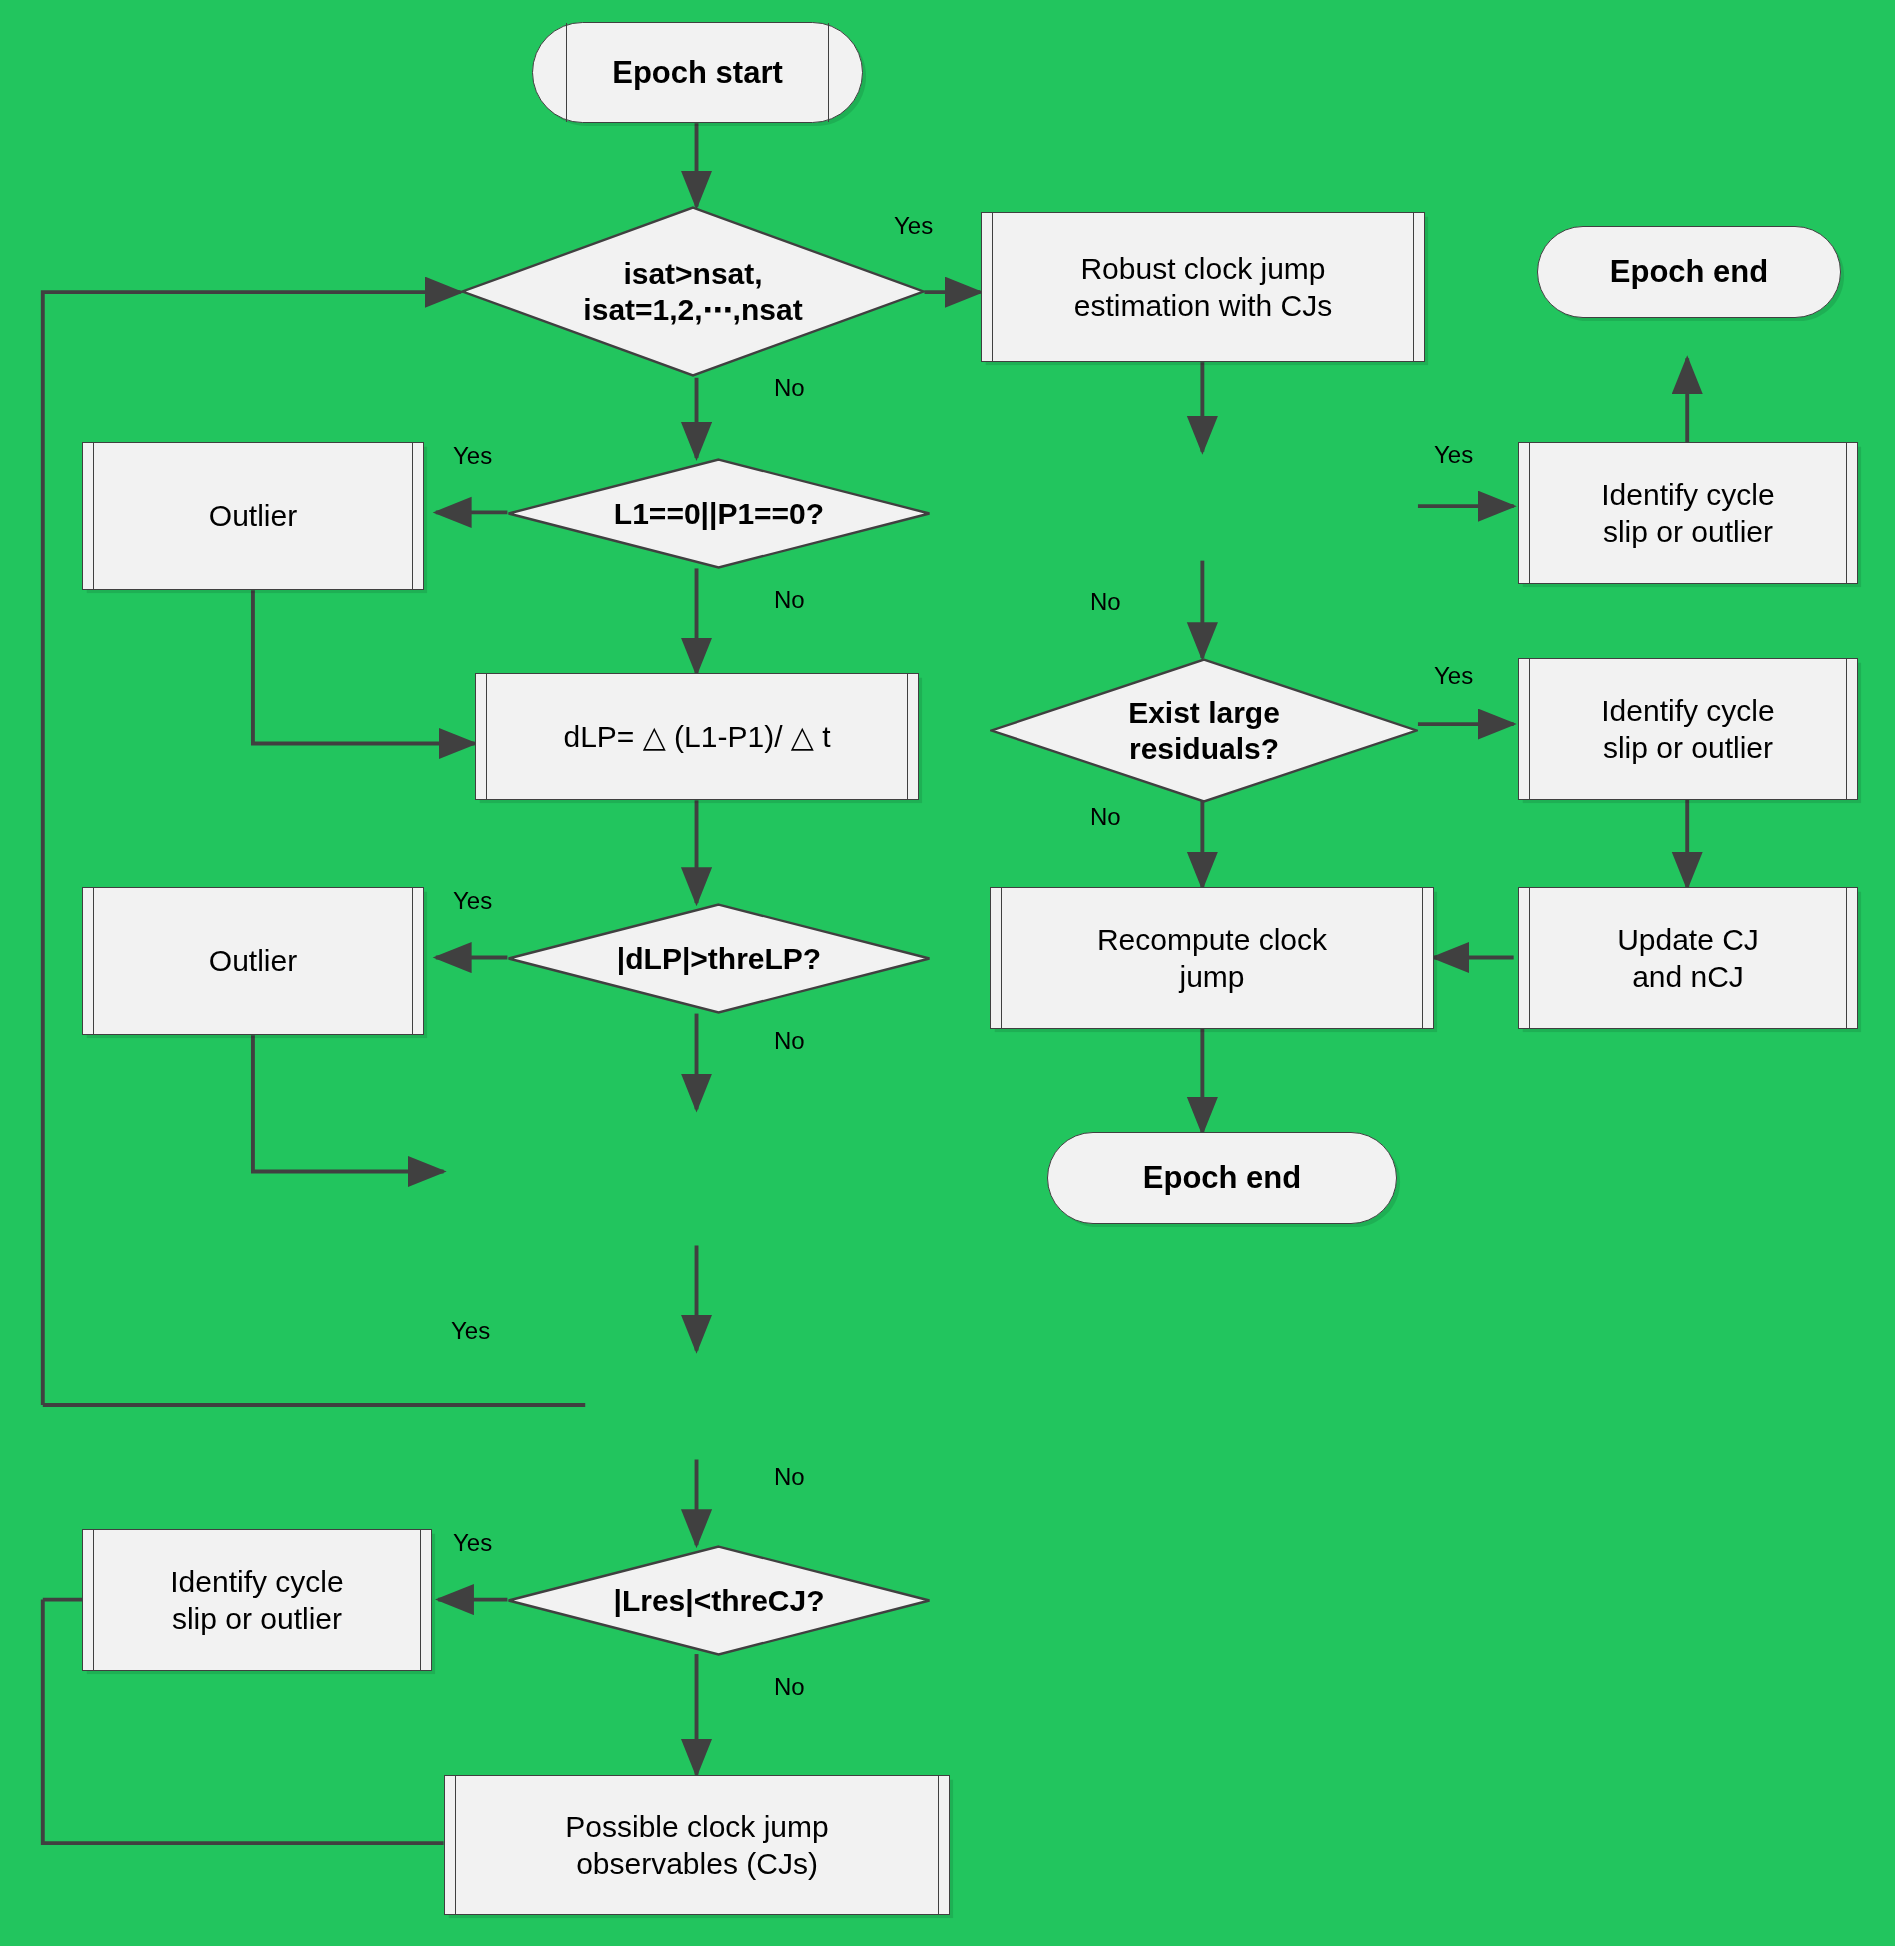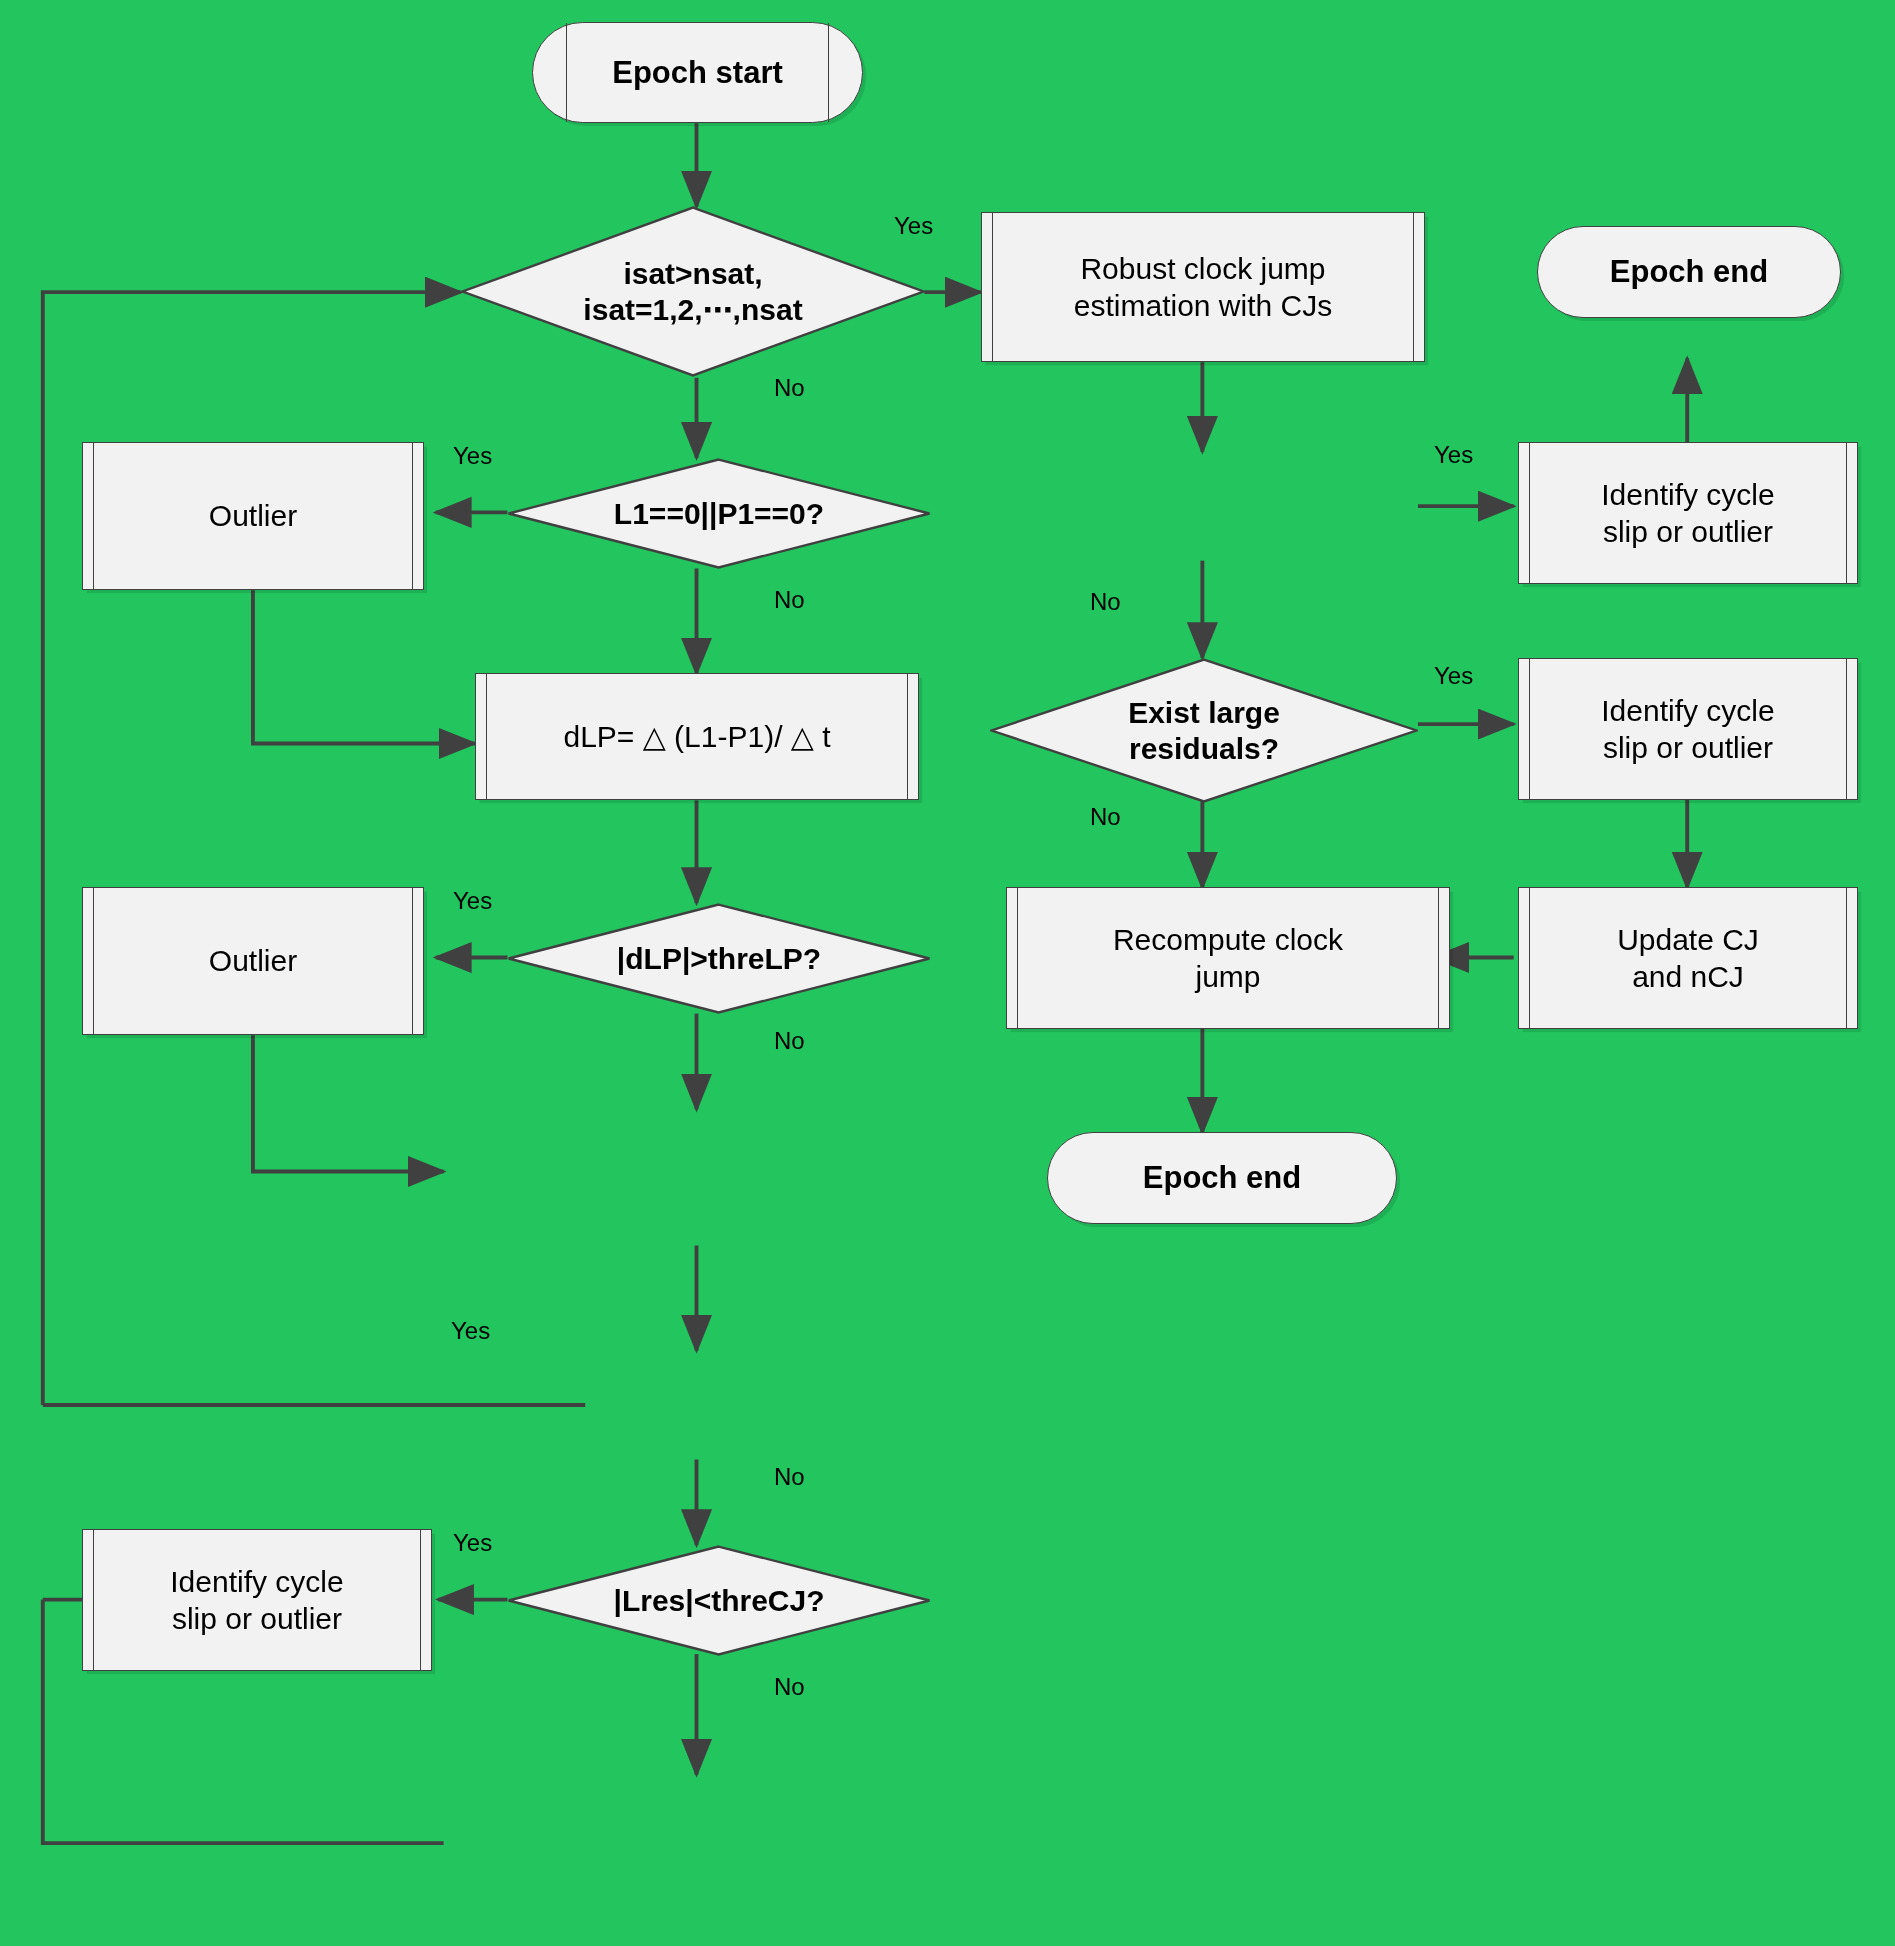--- a/index.html
+++ b/index.html
@@ -179,21 +179,21 @@
     <span class="txt">Outlier</span>
   </div>
 
   <div class="node diamond f38" style="left:507px;top:903px;width:424px;height:111px;">
     <svg viewBox="0 0 545 142" preserveAspectRatio="none">
       <polygon points="272,2 543,71 272,140 2,71" fill="#f2f2f2" stroke="#404040" stroke-width="3"></polygon>
     </svg>
     <span class="txt">|dLP|&gt;threLP?</span>
   </div>
 
-  <div class="node pbox f38" style="left:990px;top:887px;width:444px;height:142px;margin-left:16px;">
+  <div class="node pbox f38" style="left:990px;top:887px;width:444px;height:142px;">
     <span class="bar-l"></span>
     <span class="bar-r"></span>
     <span class="txt" style="white-space:pre-line;">Recompute clock
 jump</span>
   </div>
 
   <div class="node pbox f38" style="left:1518px;top:887px;width:340px;height:142px;">
     <span class="bar-l"></span>
     <span class="bar-r"></span>
     <span class="txt" style="white-space:pre-line;">Update CJ
@@ -213,20 +213,26 @@
 slip or outlier</span>
   </div>
 
   <div class="node diamond f38" style="left:507px;top:1545px;width:424px;height:111px;">
     <svg viewBox="0 0 545 142" preserveAspectRatio="none">
       <polygon points="272,2 543,71 272,140 2,71" fill="#f2f2f2" stroke="#404040" stroke-width="3"></polygon>
     </svg>
     <span class="txt">|Lres|&lt;threCJ?</span>
   </div>
 
+  <div class="node pbox f38" style="left:444px;top:1775px;width:506px;height:140px;">
+    <span class="bar-l"></span>
+    <span class="bar-r"></span>
+    <span class="txt" style="white-space:pre-line;">Possible clock jump
+observables (CJs)</span>
+  </div>
 
   <span class="elabel" style="left:894px;top:212px;">Yes</span>
   <span class="elabel" style="left:774px;top:374px;">No</span>
 
   <span class="elabel" style="left:453px;top:442px;">Yes</span>
   <span class="elabel" style="left:774px;top:586px;">No</span>
 
   <span class="elabel" style="left:1434px;top:441px;">Yes</span>
   <span class="elabel" style="left:1090px;top:588px;">No</span>
 

